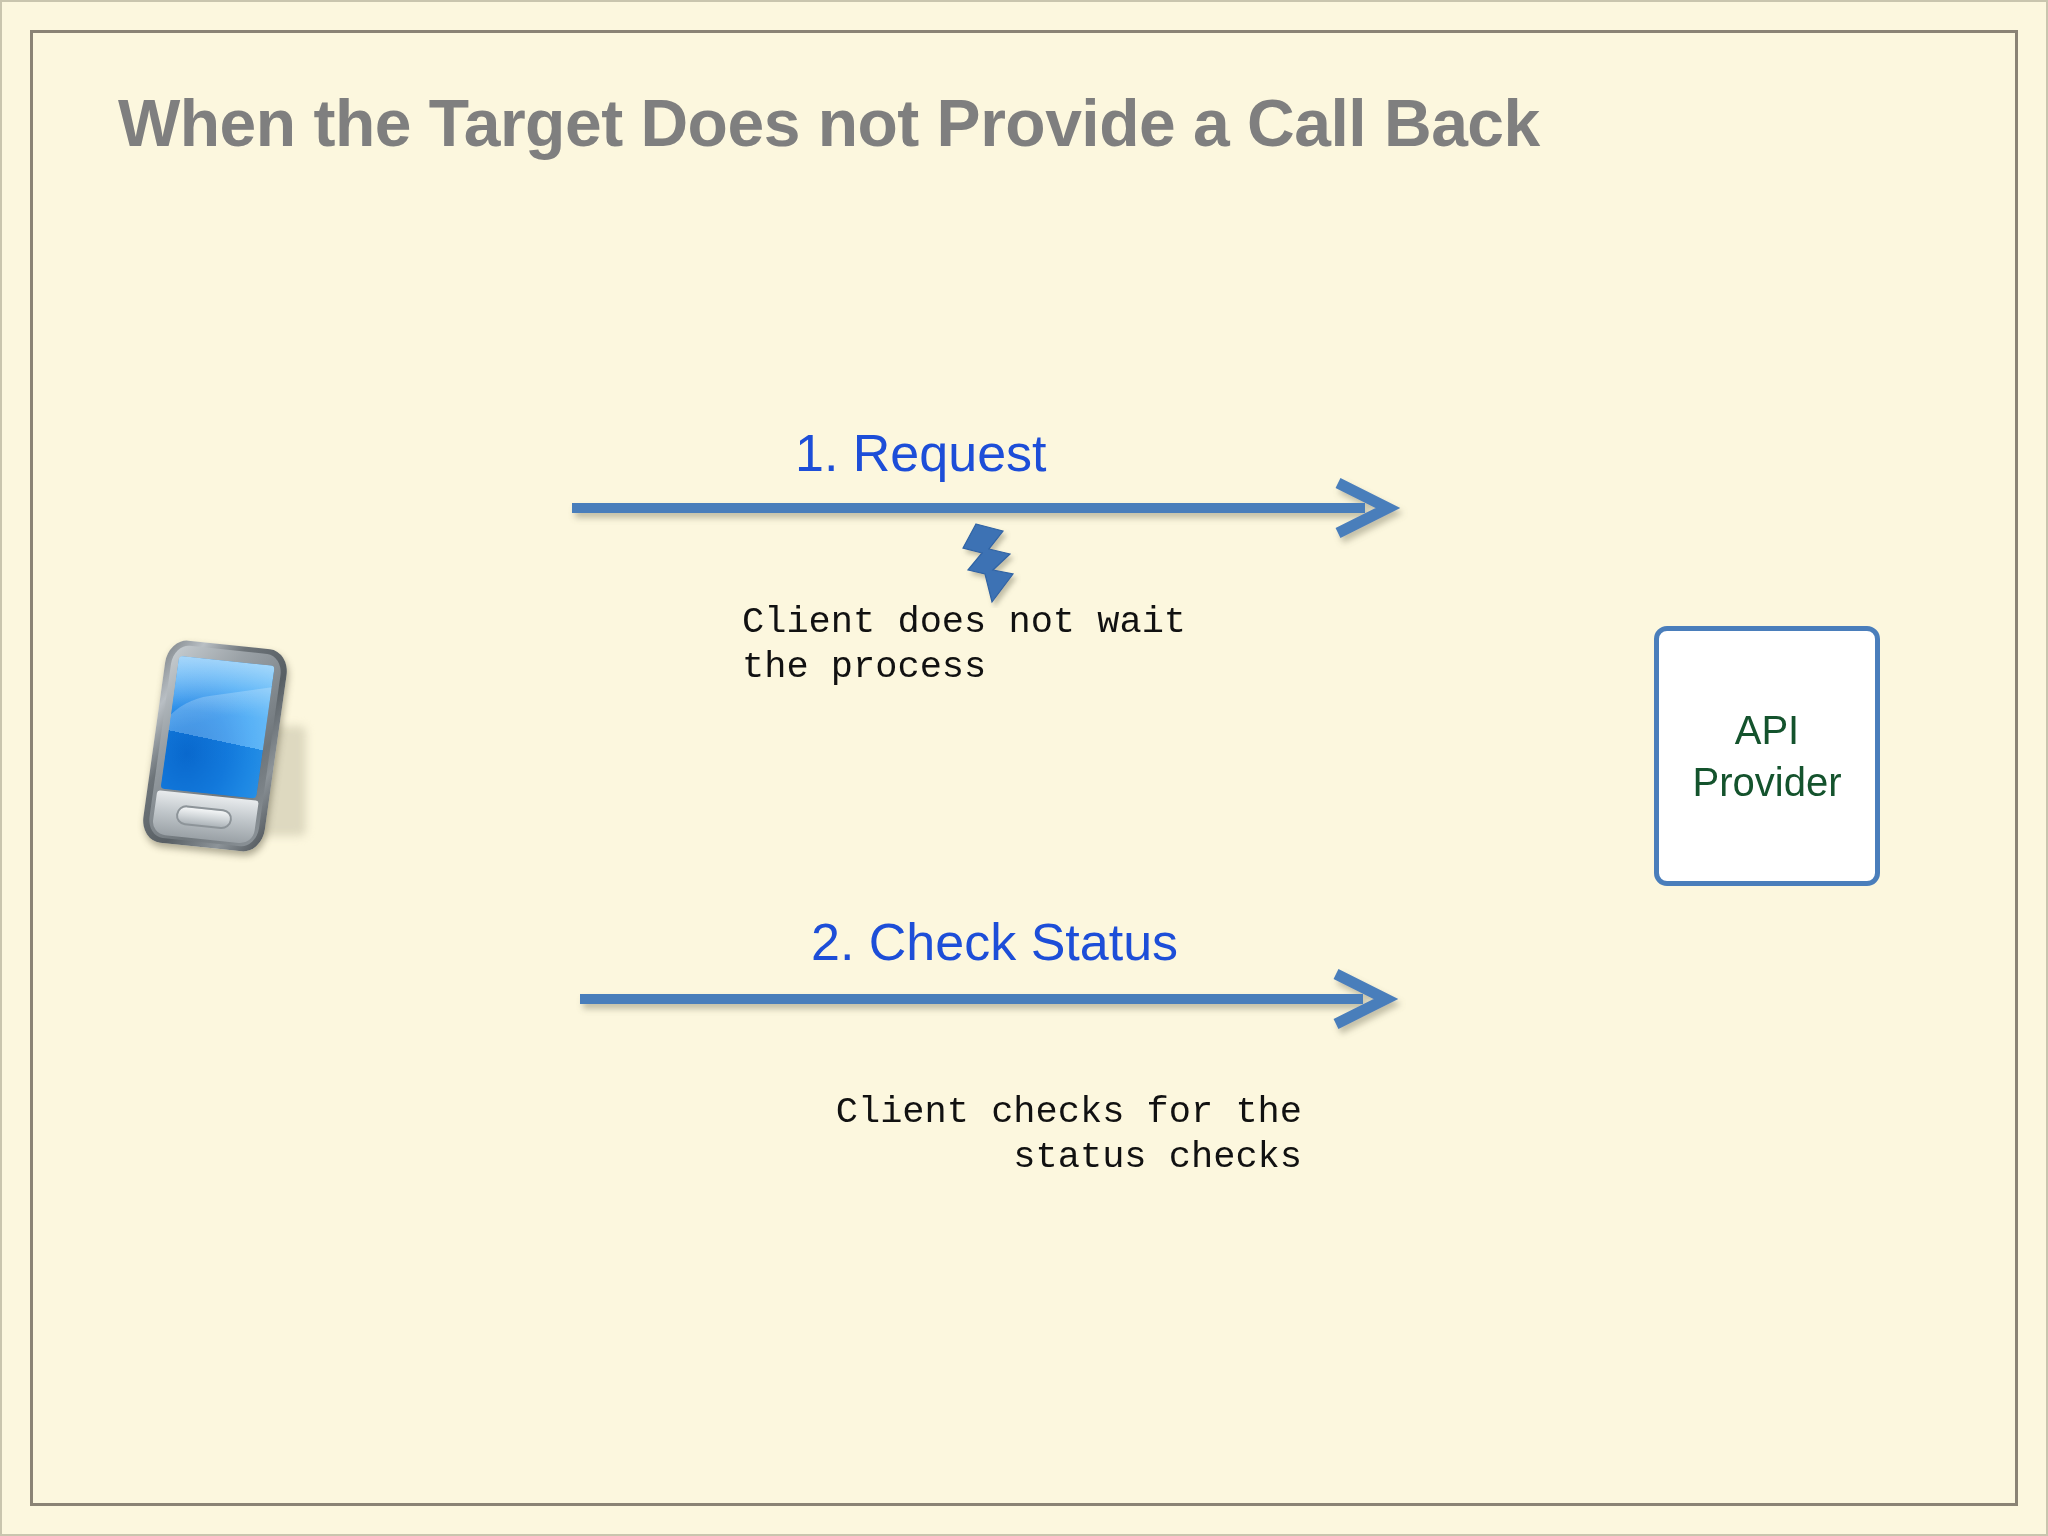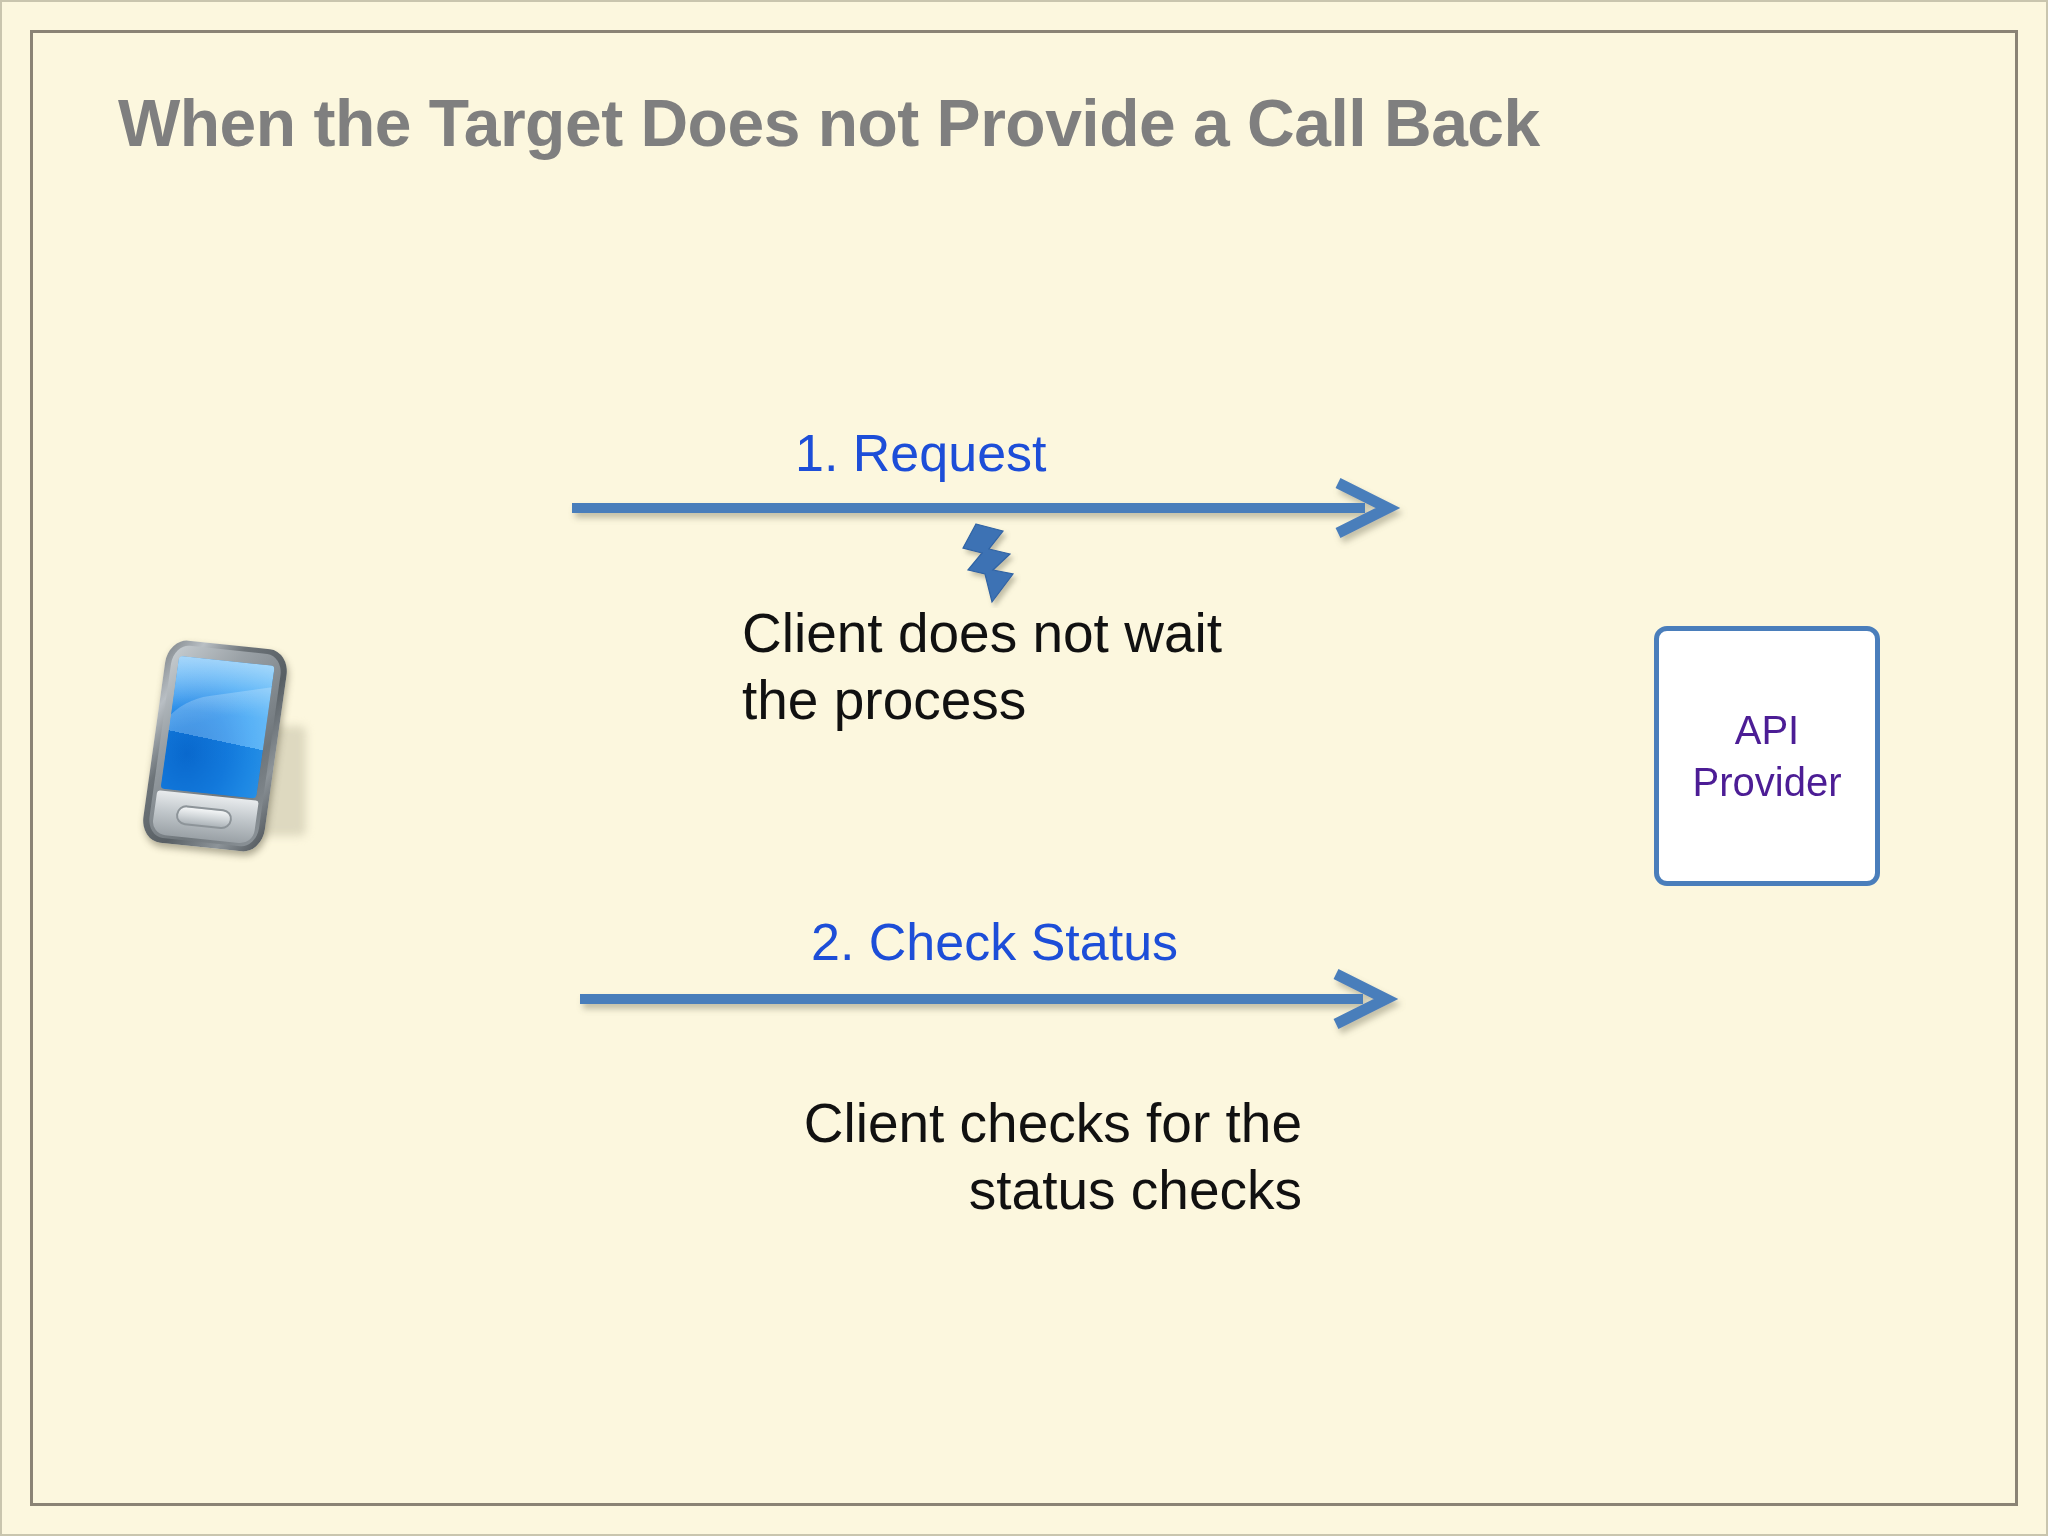--- a/index.html
+++ b/index.html
@@ -166,44 +166,45 @@
   
   .step-label {
     position: absolute;
     font-size: 52px;
     color: #1d4ed8;
     white-space: nowrap;
   }
 
   .note {
     position: absolute;
-    font-size: 55px;
+    font-size: 37px;
     color: #111111;
     line-height: 1.22;
     width: 560px;
+    font-family: Liberation Mono, monospace;
   }
 
   
   .api-box {
     position: absolute;
     left: 1654px;
     top: 626px;
     width: 226px;
     height: 260px;
     background: #FFFFFF;
     border: 5px solid #4A7EBB;
     border-radius: 13px;
     box-sizing: border-box;
     display: flex;
     align-items: center;
     justify-content: center;
   }
   .api-box-label {
     font-size: 40px;
-    color: #4c1d95;
+    color: #14532d;
     text-align: center;
     line-height: 1.3;
   }
 </style>
 </head>
 <body>
 
 <div id="slide">
 
   <div class="inner-frame"></div>

